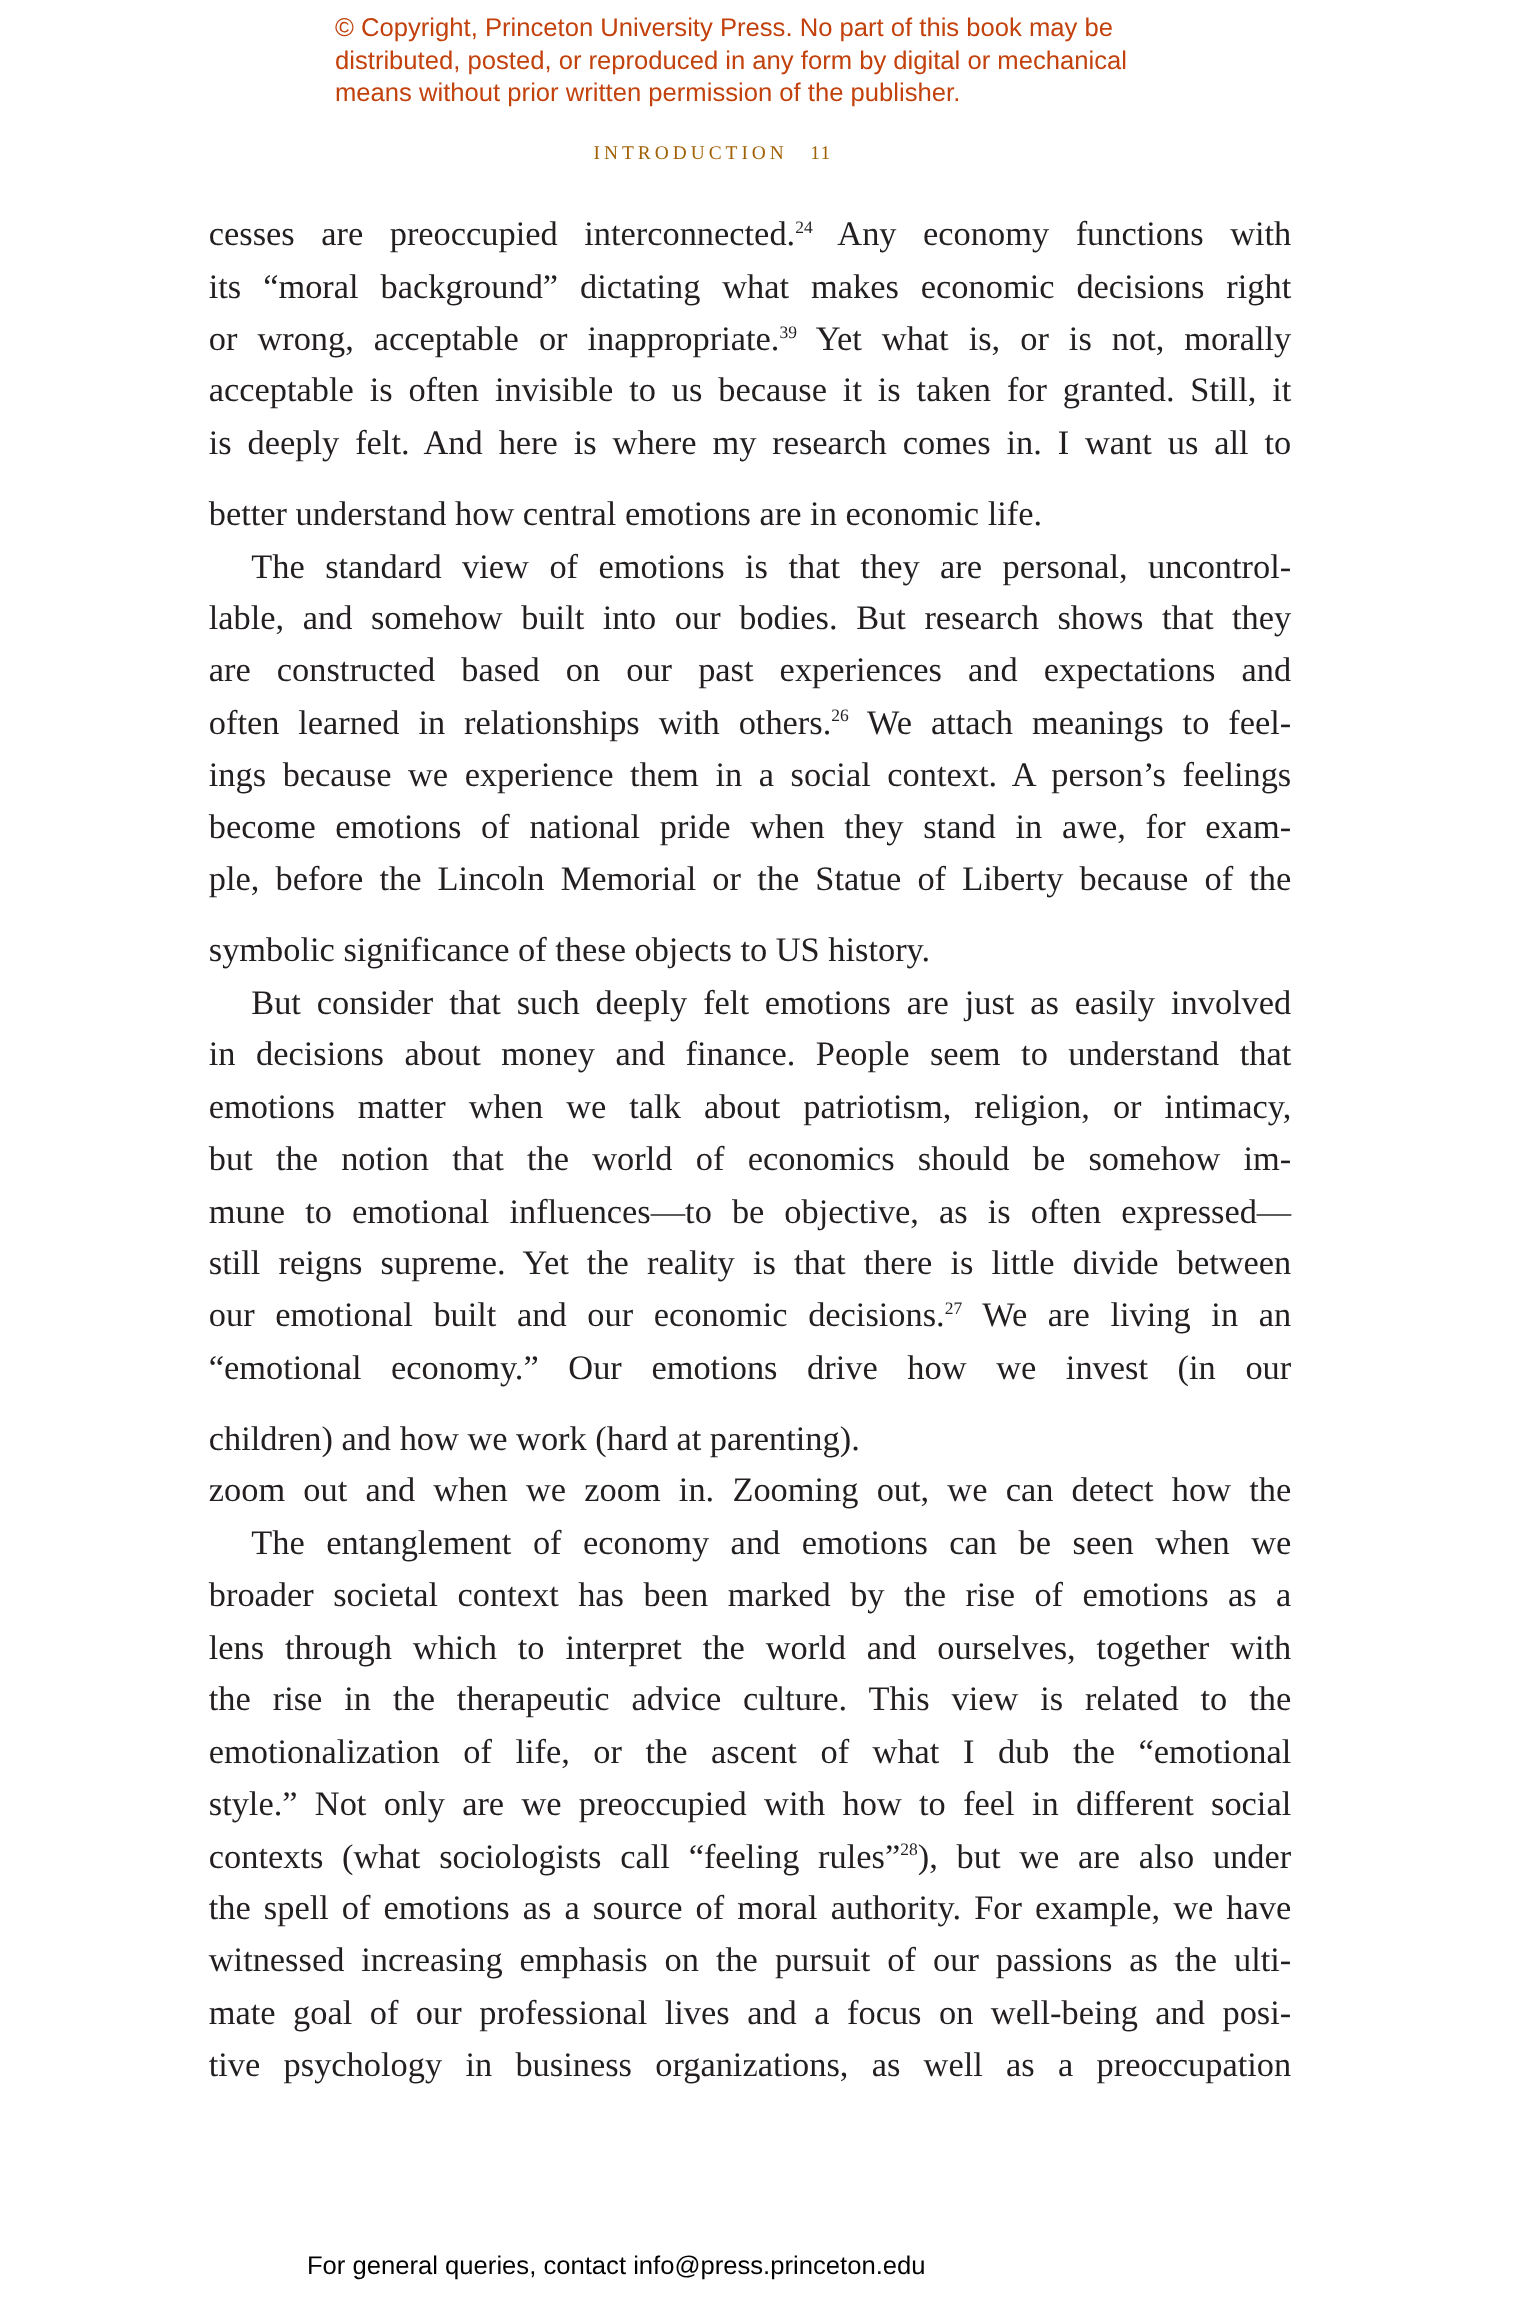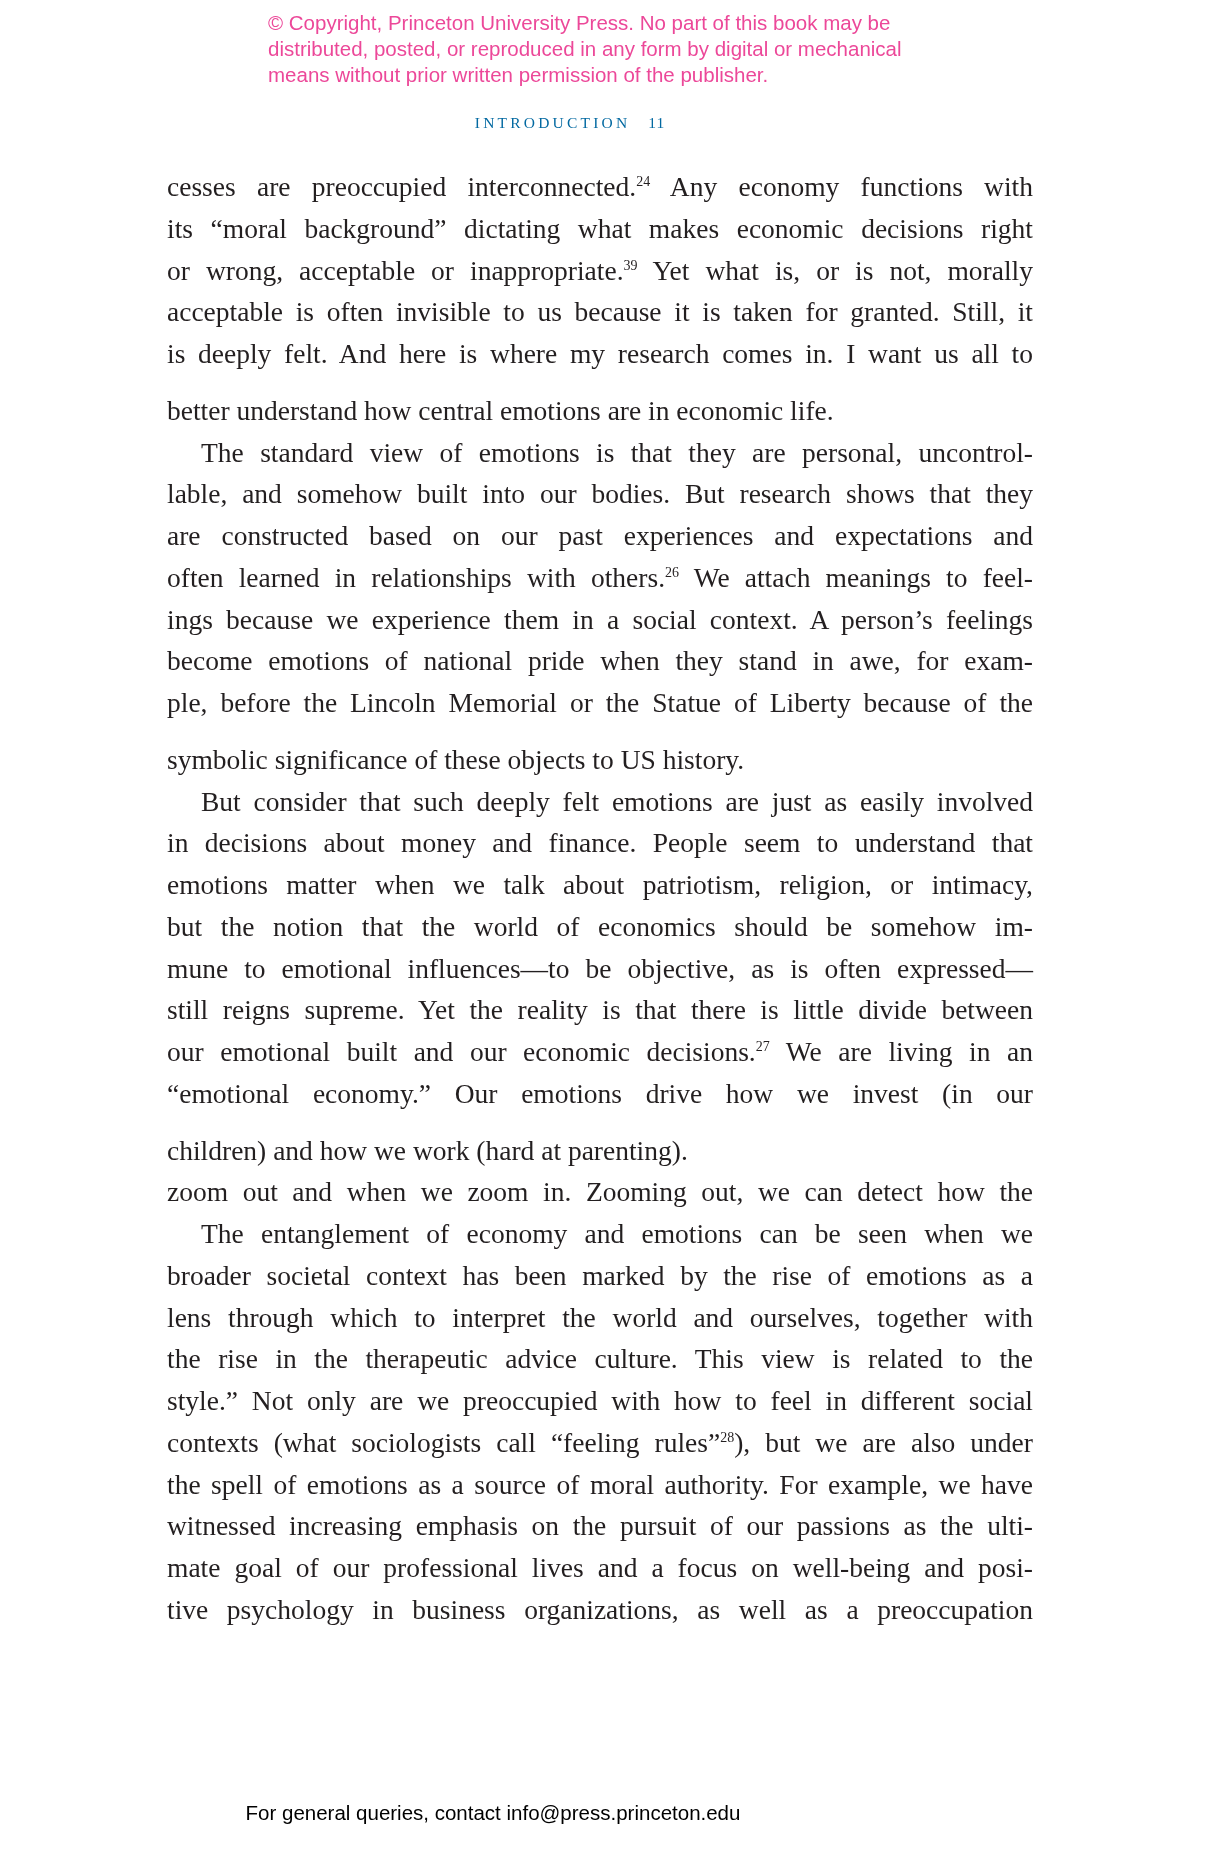--- a/index.html
+++ b/index.html
@@ -1,24 +1,24 @@
 <!DOCTYPE html>
 <html><head>
 <meta charset="utf-8">
 <style>
   html, body { margin: 0; padding: 0; background: #ffffff; }
   body { width: 1225px; height: 1850px; position: relative; overflow: hidden; color: #231f20; }
   .notice {
     position: absolute; left: 268px; top: 10px; width: 720px;
-    font-family: "Liberation Sans", sans-serif; font-size: 20.5px; line-height: 26px; color: #ec4899;
+    font-family: "Liberation Sans", sans-serif; font-size: 20.5px; line-height: 26px; color: #c2410c;
   }
   .notice div { white-space: nowrap; }
   .running-head {
     position: absolute; left: 0; width: 1140px; top: 114px; text-align: center;
-    font-family: "Liberation Serif", serif; font-size: 15.5px; letter-spacing: 3.2px; color: #0369a1;
+    font-family: "Liberation Serif", serif; font-size: 15.5px; letter-spacing: 3.2px; color: #a16207;
   }
   .running-head .folio { margin-left: 18px; letter-spacing: 1px; }
   .body-text {
     position: absolute; left: 167px; top: 166px; width: 866px;
     font-family: "Liberation Serif", serif; font-size: 27.5px; color: #231f20;
   }
   .line {
     height: 41.75px; line-height: 41.75px; white-space: nowrap;
     text-align: justify; text-align-last: justify;
   }
@@ -69,20 +69,21 @@
   <div class="line"><span>still reigns supreme. Yet the reality is that there is little divide between</span></div>
   <div class="line"><span>our emotional built and our economic decisions.</span><sup>27</sup><span> We are living in an</span></div>
   <div class="line"><span>“emotional economy.” Our emotions drive how we invest (in our</span></div>
   <div class="line last"><span>children) and how we work (hard at parenting).</span></div>
 
   <div class="line"><span>zoom out and when we zoom in. Zooming out, we can detect how the</span></div>
   <div class="line indent"><span>The entanglement of economy and emotions can be seen when we</span></div>
   <div class="line"><span>broader societal context has been marked by the rise of emotions as a</span></div>
   <div class="line"><span>lens through which to interpret the world and ourselves, together with</span></div>
   <div class="line"><span>the rise in the therapeutic advice culture. This view is related to the</span></div>
+  <div class="line"><span>emotionalization of life, or the ascent of what I dub the “emotional</span></div>
   <div class="line"><span>style.” Not only are we preoccupied with how to feel in different social</span></div>
   <div class="line"><span>contexts (what sociologists call “feeling rules”</span><sup>28</sup><span>), but we are also under</span></div>
   <div class="line"><span>the spell of emotions as a source of moral authority. For example, we have</span></div>
   <div class="line"><span>witnessed increasing emphasis on the pursuit of our passions as the ulti-</span></div>
   <div class="line"><span>mate goal of our professional lives and a focus on well-being and posi-</span></div>
   <div class="line"><span>tive psychology in business organizations, as well as a preoccupation</span></div>
 </div>
 
 <div class="footer">For general queries, contact info@press.princeton.edu</div>
 

